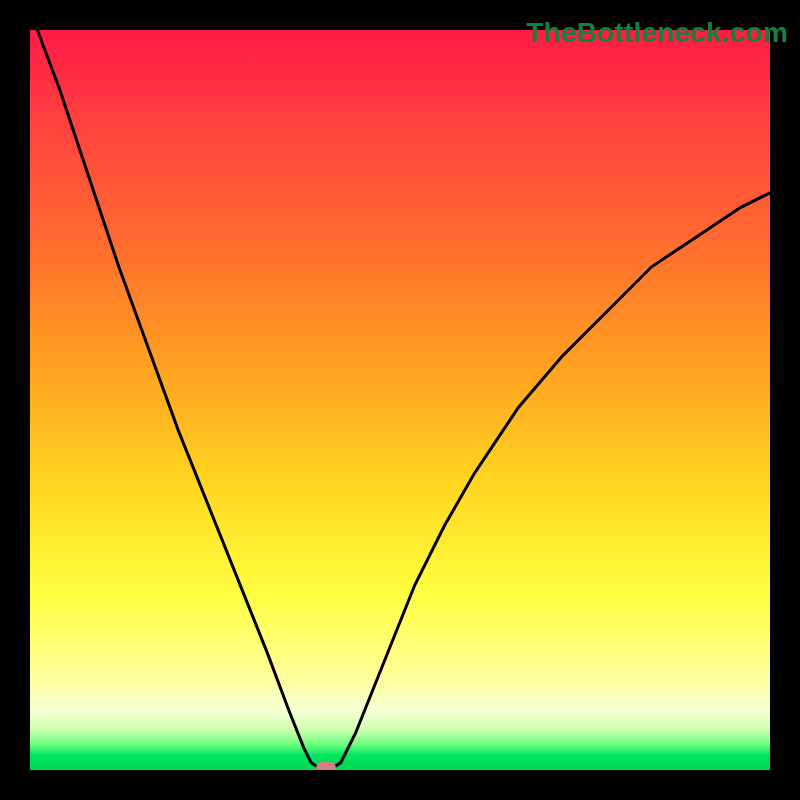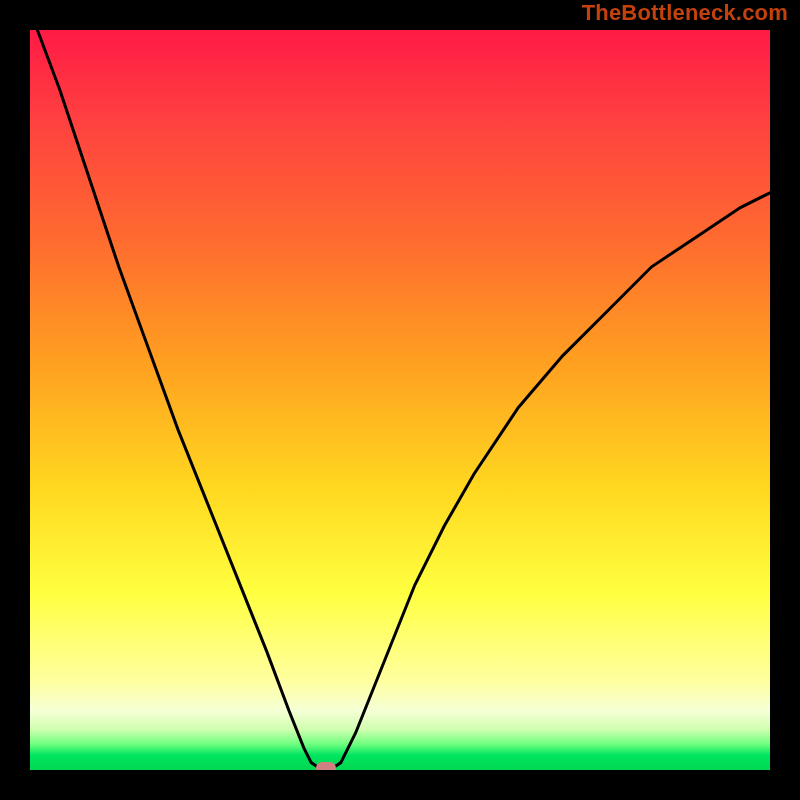--- a/index.html
+++ b/index.html
@@ -6,24 +6,24 @@
   body {
     width: 800px;
     height: 800px;
     background: #000;
     position: relative;
     font-family: Arial, Helvetica, sans-serif;
     overflow: hidden;
   }
   .watermark {
     position: absolute;
-    top: 0;
+    top: 17px;
     right: 12px;
-    color: #c2410c;
-    font-size: 22px;
+    color: #15803d;
+    font-size: 28px;
     font-weight: 600;
     letter-spacing: 0.2px;
     z-index: 10;
   }
   .plot-area {
     position: absolute;
     left: 30px;
     top: 30px;
     width: 740px;
     height: 740px;

